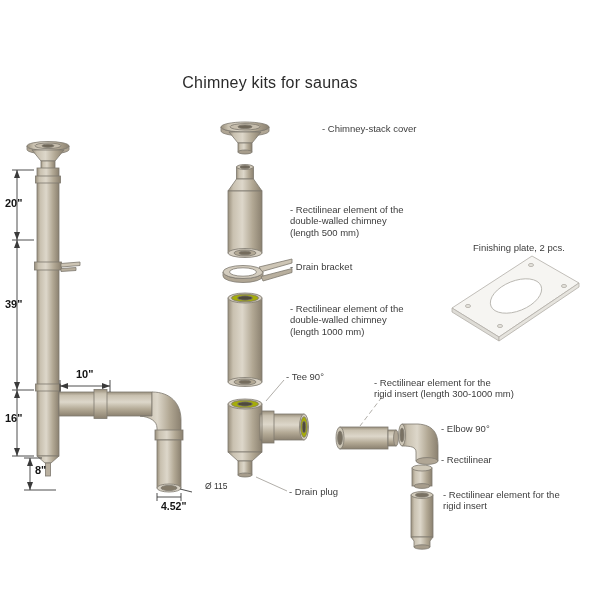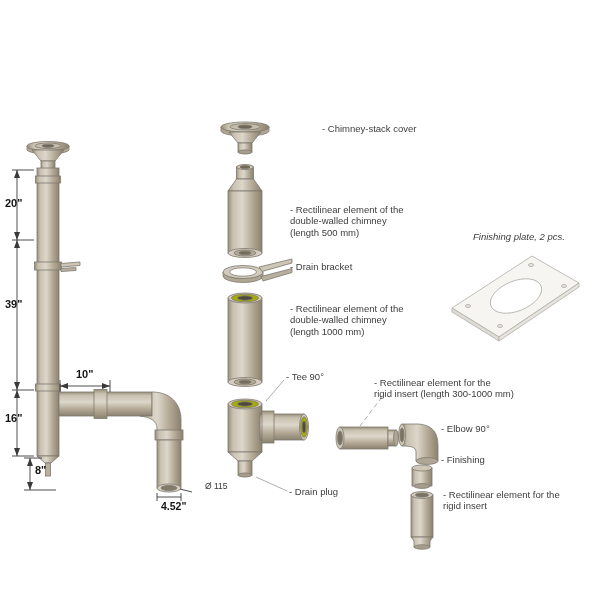--- a/index.html
+++ b/index.html
@@ -206,20 +206,21 @@
     </g>
   </g>
 
   <g stroke="#8f8b84" stroke-width="0.7" fill="none">
     <path d="M284,380 L266,401"></path>
     <path d="M382,397 L360,426" stroke-dasharray="5 3"></path>
     <path d="M287,491 L256,477"></path>
   </g>
 </svg>
 
+<div class="title">Chimney kits for saunas</div>
 
 <div class="dim" style="left:5px;top:197px;">20"</div>
 <div class="dim" style="left:5px;top:298px;">39"</div>
 <div class="dim" style="left:5px;top:412px;">16"</div>
 <div class="dim" style="left:76px;top:368px;">10"</div>
 <div class="dim" style="left:35px;top:464px;">8"</div>
 <div class="dim small" style="left:193px;top:481px;">Ø 115</div>
 <div class="dim med" style="left:161px;top:500px;">4.52"</div>
 
 <div class="lbl" style="left:287px;top:123px;margin-left:35px;">- Chimney-stack cover</div>
@@ -227,19 +228,19 @@
 double-walled chimney
 (length 500 mm)</div>
 <div class="lbl" style="left:290px;top:261px;">- Drain bracket</div>
 <div class="lbl" style="left:290px;top:303px;">- Rectilinear element of the
 double-walled chimney
 (length 1000 mm)</div>
 <div class="lbl" style="left:286px;top:371px;">- Tee 90°</div>
 <div class="lbl" style="left:374px;top:377px;">- Rectilinear element for the
 rigid insert (length 300-1000 mm)</div>
 <div class="lbl" style="left:441px;top:423px;">- Elbow 90°</div>
-<div class="lbl" style="left:441px;top:454px;">- Finishing</div>
+<div class="lbl" style="left:441px;top:454px;">- Rectilinear</div>
 <div class="lbl" style="left:289px;top:486px;">- Drain plug</div>
 <div class="lbl" style="left:443px;top:489px;">- Rectilinear element for the
 rigid insert</div>
-<div class="plate-lbl" style="left:473px;top:231px;font-style:italic;">Finishing plate, 2 pcs.</div>
+<div class="plate-lbl" style="left:473px;top:242px;">Finishing plate, 2 pcs.</div>
 
 </div>
 
 </body></html>

